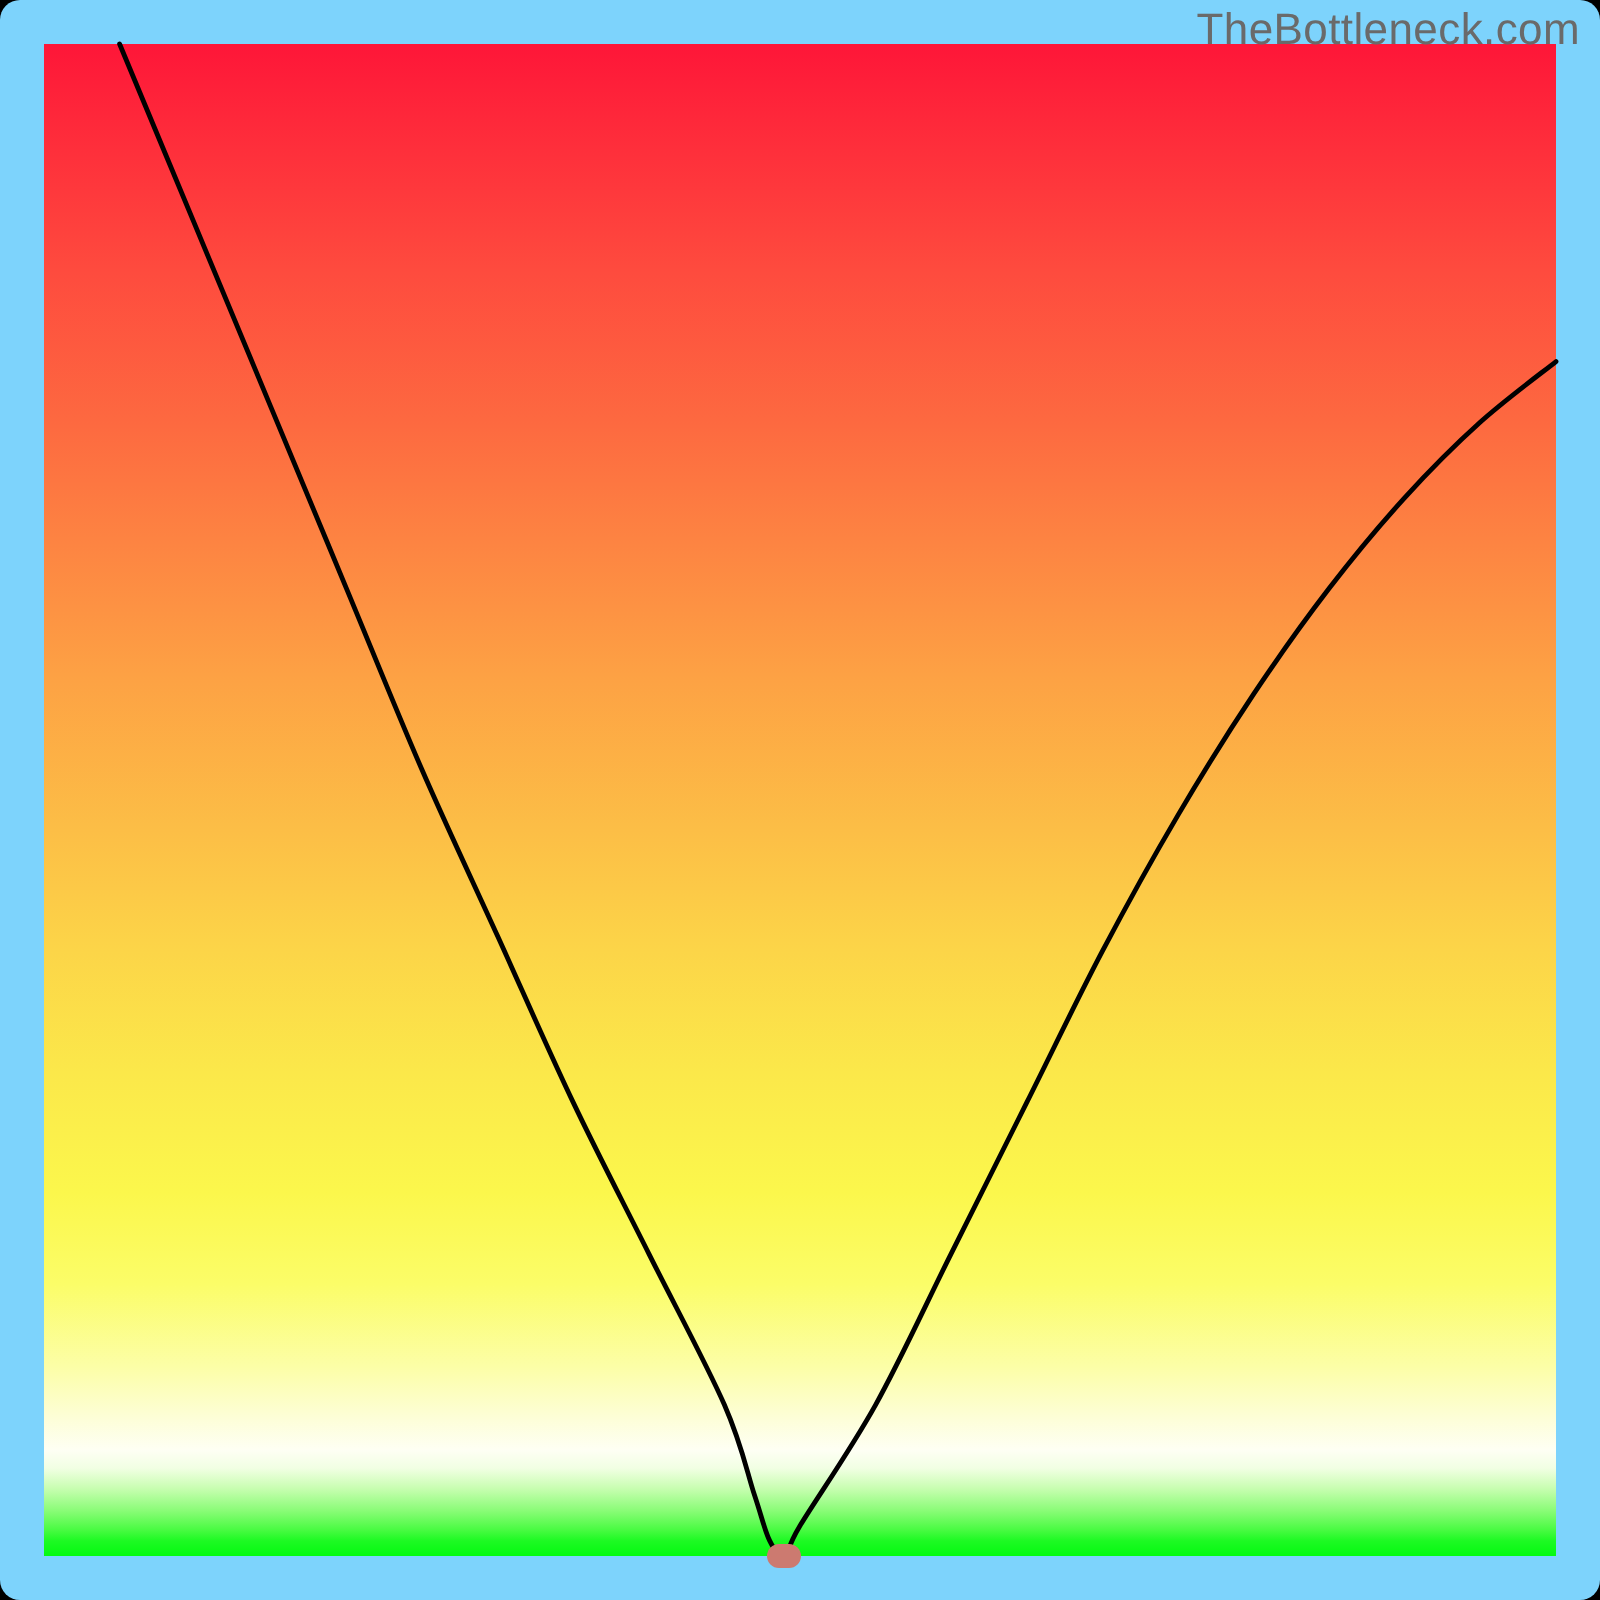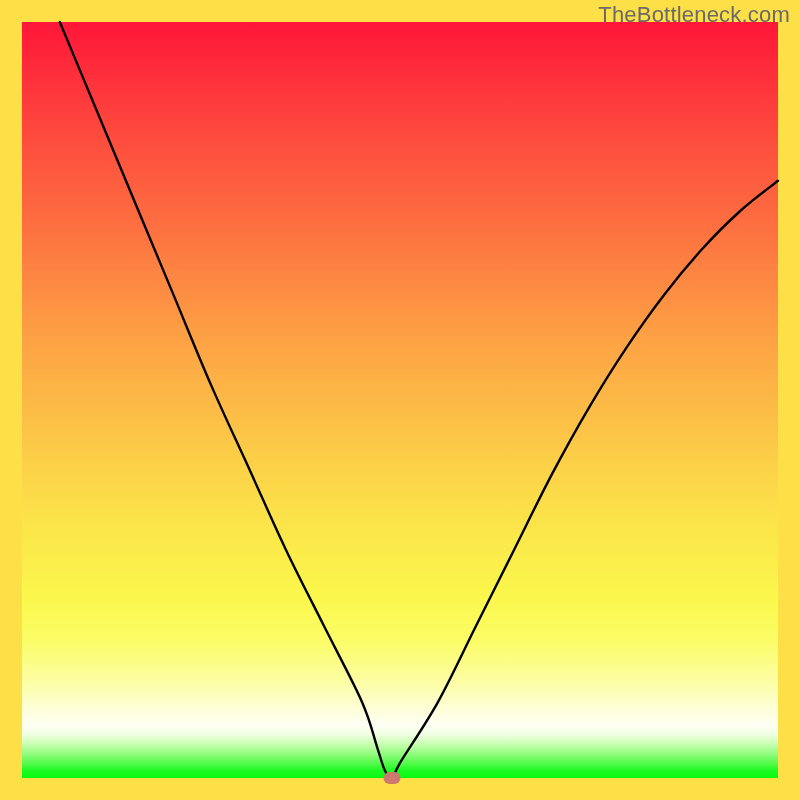--- a/index.html
+++ b/index.html
@@ -6,22 +6,23 @@
   body {
     width: 800px;
     height: 800px;
     background: #000;
     position: relative;
     font-family: Arial, sans-serif;
   }
   .outer {
     width: 800px;
     height: 800px;
-    background: #fde047;
+    background: #7dd3fc;
     position: relative;
+    border-radius: 10px;
   }
   .watermark {
     position: absolute;
     top: 2px;
     right: 10px;
     color: #6a6a6a;
     font-size: 22px;
     font-weight: 500;
     z-index: 10;
     letter-spacing: 0.2px;

